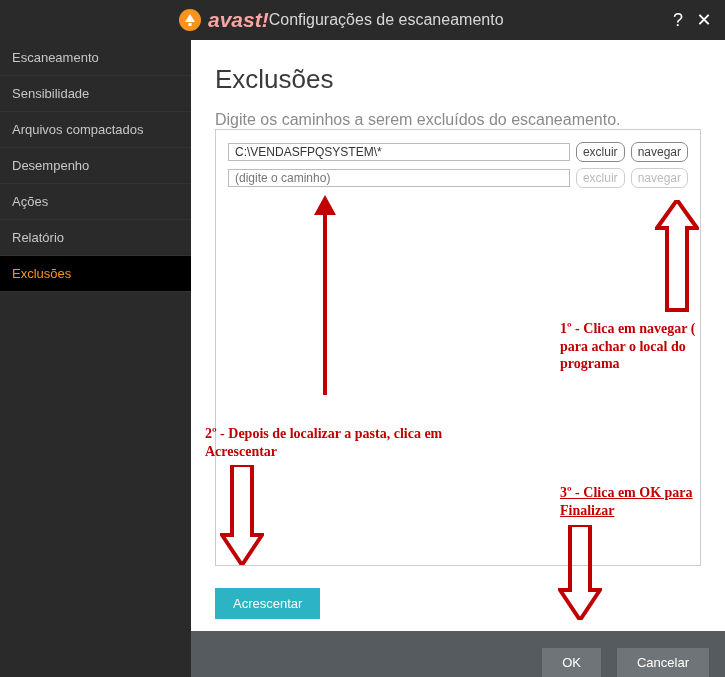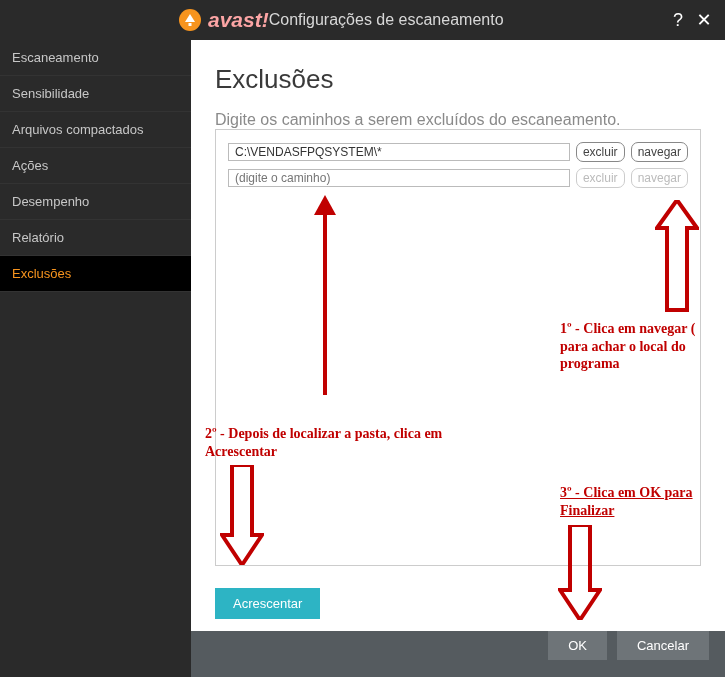--- a/index.html
+++ b/index.html
@@ -129,23 +129,23 @@
     border: none;
     padding: 8px 18px;
     font-size: 13px;
     cursor: pointer;
     align-self: flex-start;
   }
   .footer {
     background: #555b5f;
     height: 46px;
     display: flex;
-    align-items: flex-start;
+    align-items: flex-end;
     justify-content: flex-end;
-    gap: 10px;
+    gap: 16px;
     padding: 0 16px;
   }
   .footbtn {
     background: #6e7478;
     color: #fff;
     border: none;
     padding: 7px 20px;
     font-size: 13px;
     cursor: pointer;
   }
@@ -183,22 +183,22 @@
     <div class="spacer"></div>
     <span class="ctrl">?</span>
     <span class="ctrl">✕</span>
   </div>
 
   <div class="body">
     <div class="sidebar">
       <div class="side-item">Escaneamento</div>
       <div class="side-item">Sensibilidade</div>
       <div class="side-item">Arquivos compactados</div>
+      <div class="side-item">Desempenho</div>
       <div class="side-item">Ações</div>
-      <div class="side-item">Desempenho</div>
       <div class="side-item">Relatório</div>
       <div class="side-item active">Exclusões</div>
     </div>
 
     <div class="content">
       <div class="content-inner">
         <h1 class="page-title">Exclusões</h1>
         <p class="page-desc">Digite os caminhos a serem excluídos do escaneamento.</p>
 
         <div class="panel">

